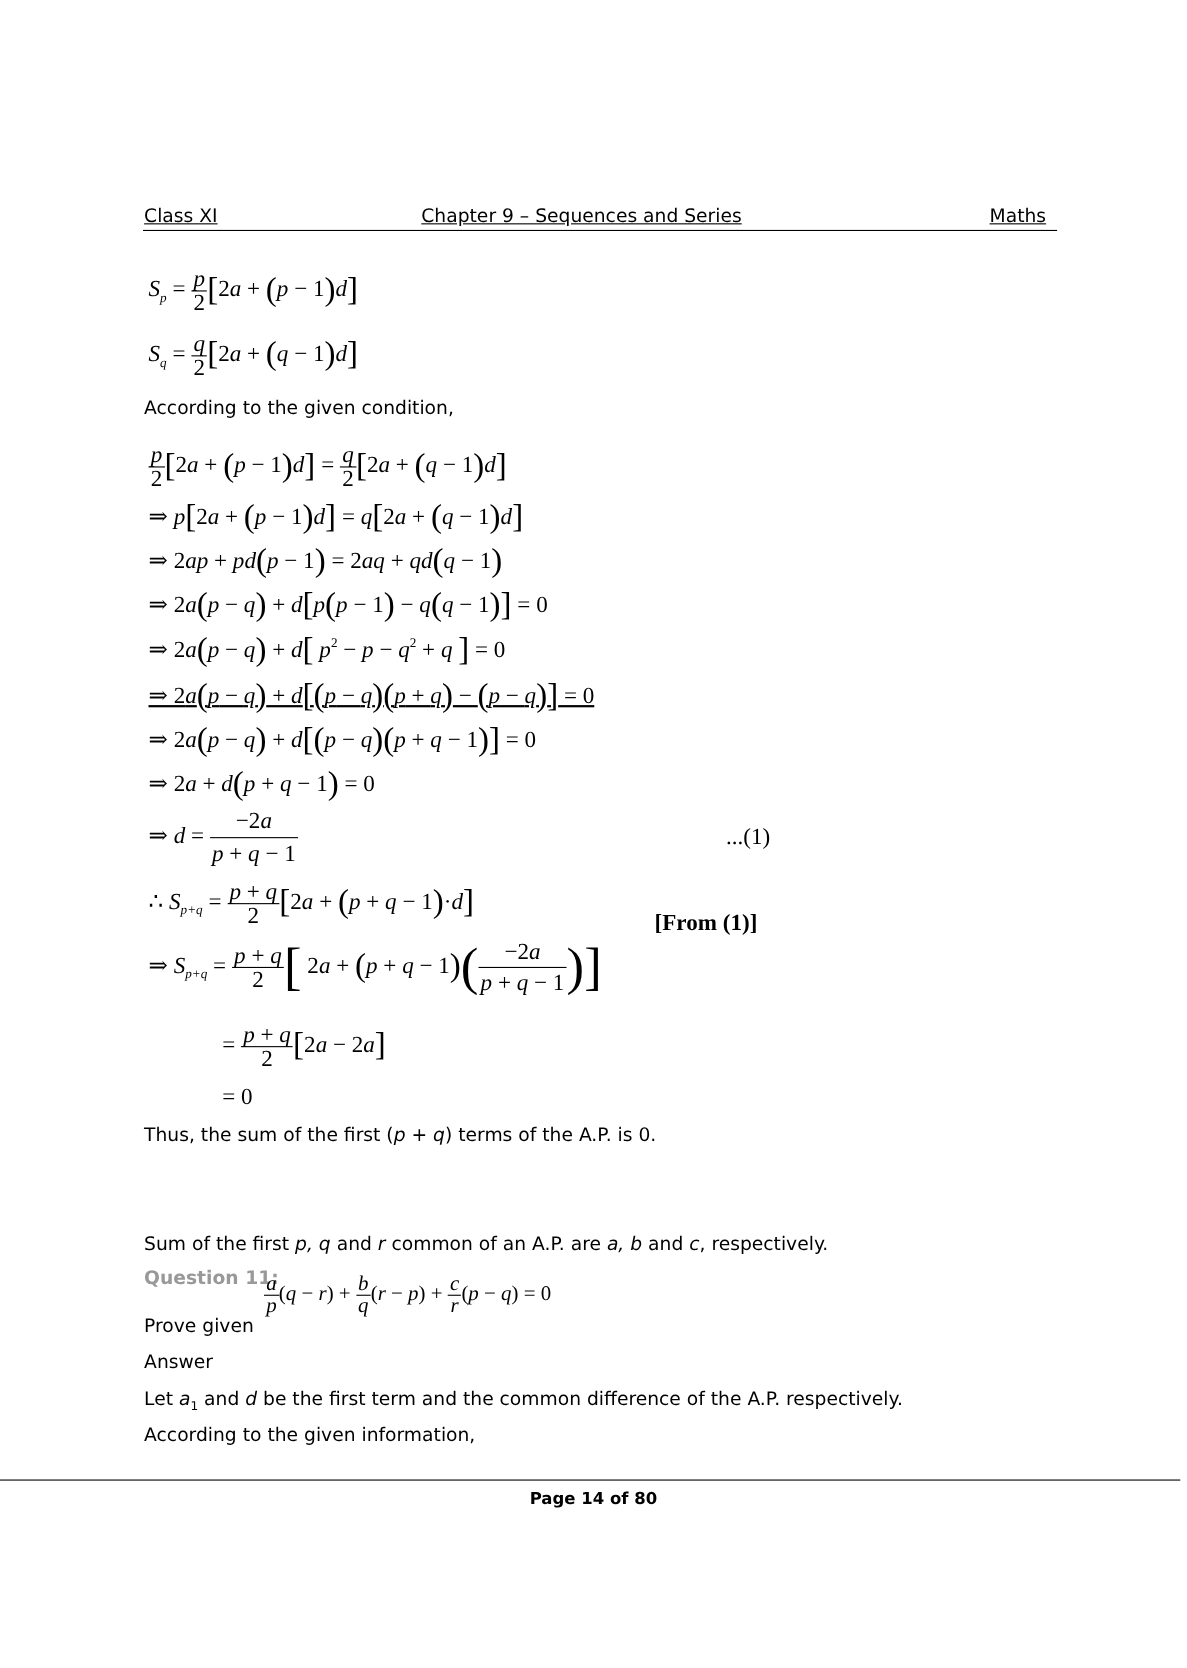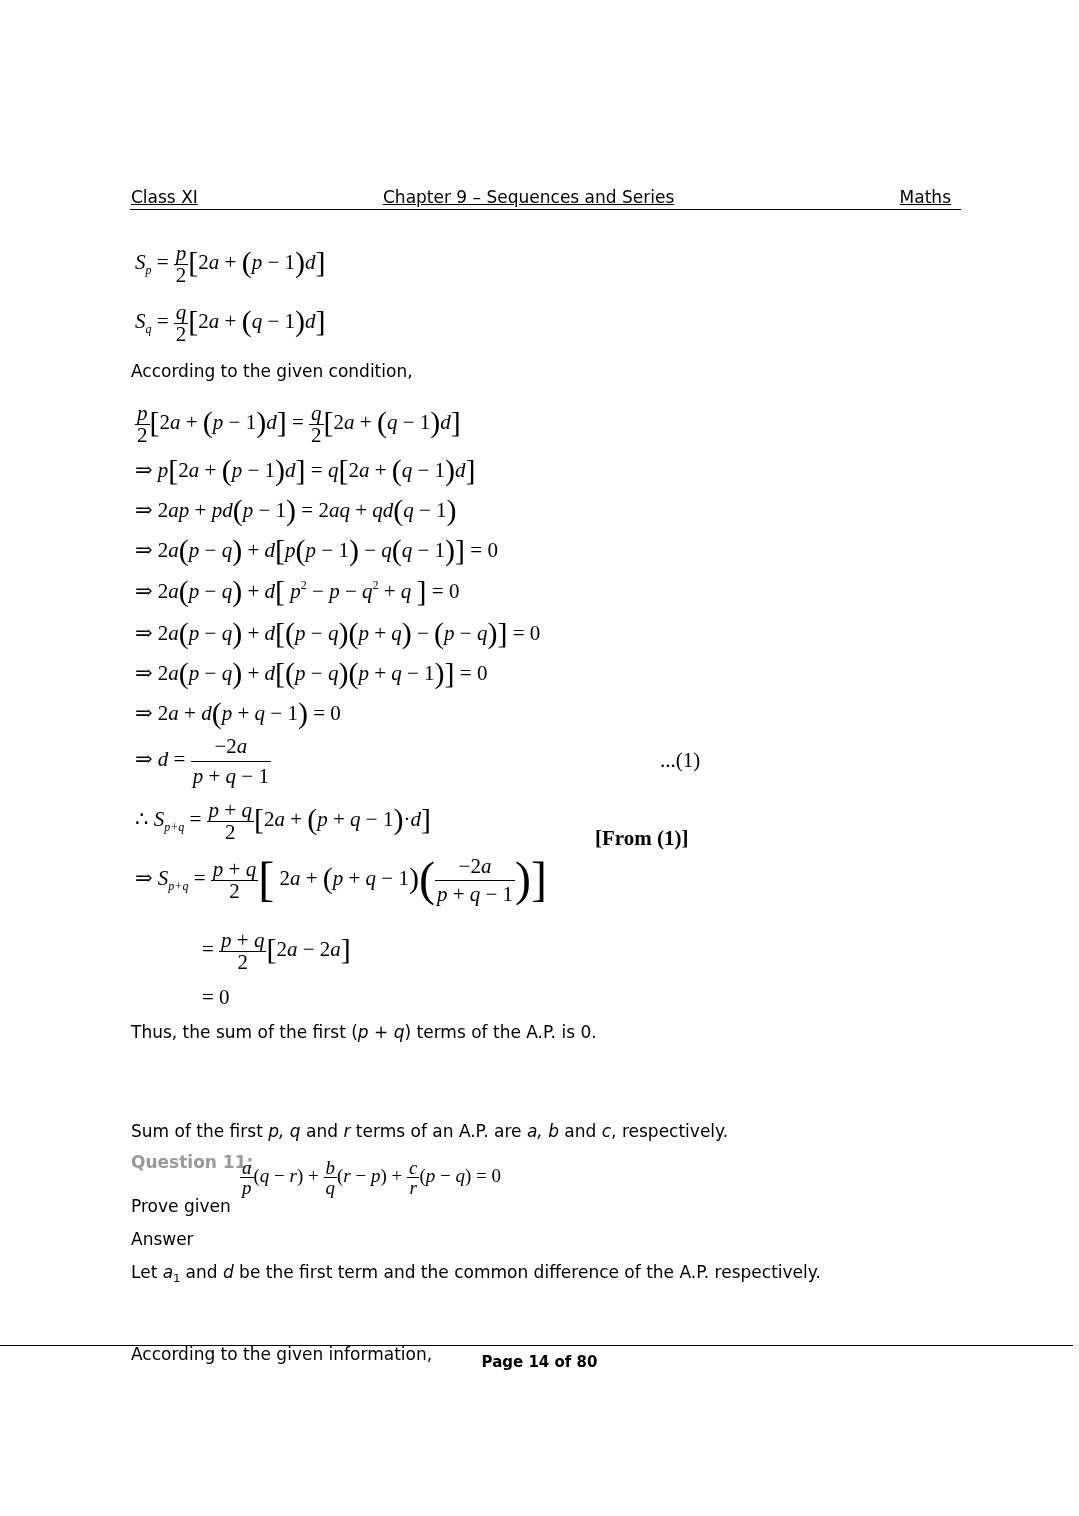--- a/index.html
+++ b/index.html
@@ -51,21 +51,21 @@
 </div>
 <div class="math" style="left:135px;top:495px;">
   ⇒ 2<i>ap</i> + <i>pd</i><span class="big">(</span><i>p</i> − 1<span class="big">)</span> = 2<i>aq</i> + <i>qd</i><span class="big">(</span><i>q</i> − 1<span class="big">)</span>
 </div>
 <div class="math" style="left:135px;top:535px;">
   ⇒ 2<i>a</i><span class="big">(</span><i>p</i> − <i>q</i><span class="big">)</span> + <i>d</i><span class="big">[</span><i>p</i><span class="big">(</span><i>p</i> − 1<span class="big">)</span> − <i>q</i><span class="big">(</span><i>q</i> − 1<span class="big">)</span><span class="big">]</span> = 0
 </div>
 <div class="math" style="left:135px;top:576px;text-align:right;">
   ⇒ 2<i>a</i><span class="big">(</span><i>p</i> − <i>q</i><span class="big">)</span> + <i>d</i><span class="big">[</span> <i>p</i><span class="sup">2</span> − <i>p</i> − <i>q</i><span class="sup">2</span> + <i>q</i> <span class="big">]</span> = 0
 </div>
-<div class="math" style="left:135px;top:618px;">
+<div class="math" style="left:135px;top:618px;text-decoration:underline;">
   ⇒ 2<i>a</i><span class="big">(</span><i>p</i> − <i>q</i><span class="big">)</span> + <i>d</i><span class="big">[</span><span class="big">(</span><i>p</i> − <i>q</i><span class="big">)</span><span class="big">(</span><i>p</i> + <i>q</i><span class="big">)</span> − <span class="big">(</span><i>p</i> − <i>q</i><span class="big">)</span><span class="big">]</span> = 0
 </div>
 <div class="math" style="left:135px;top:658px;">
   ⇒ 2<i>a</i><span class="big">(</span><i>p</i> − <i>q</i><span class="big">)</span> + <i>d</i><span class="big">[</span><span class="big">(</span><i>p</i> − <i>q</i><span class="big">)</span><span class="big">(</span><i>p</i> + <i>q</i> − 1<span class="big">)</span><span class="big">]</span> = 0
 </div>
 <div class="math" style="left:135px;top:698px;">
   ⇒ 2<i>a</i> + <i>d</i><span class="big">(</span><i>p</i> + <i>q</i> − 1<span class="big">)</span> = 0
 </div>
 <div class="math" style="left:135px;top:736px;">
   ⇒ <i>d</i> = <span class="frac"><span class="num" style="padding-bottom:4px">−2<i>a</i></span><span class="den" style="padding-top:4px"><i>p</i> + <i>q</i> − 1</span></span>
@@ -86,30 +86,30 @@
 </div>
 <div class="math" style="left:202px;top:987px;">= 0</div>
 
 <div class="text" style="top:1022px;">
   <span>Thus, the sum of the first (</span><i>p</i><span> + </span><i>q</i><span>) terms of the A.P. is 0.</span>
 </div>
 
 <div class="text question" style="top:1152px;">Question 11:</div>
 
 <div class="text" style="top:1121px;">
-  <span>Sum of the first </span><i>p,</i><span> </span><i>q</i><span> and </span><i>r</i><span> terms of an A.P. are </span><i>a, b</i><span> and </span><i>c</i><span>, respectively.</span>
+  <span>Sum of the first </span><i>p,</i><span> </span><i>q</i><span> and </span><i>r</i><span> common of an A.P. are </span><i>a, b</i><span> and </span><i>c</i><span>, respectively.</span>
 </div>
 
 <div class="text" style="top:1196px;">Prove given</div>
 <div class="math" style="left:240px;top:1158px;font-size:19px;">
   <span class="frac"><span class="num"><i>a</i></span><span class="den"><i>p</i></span></span><span>(</span><i>q</i> − <i>r</i>) + <span class="frac"><span class="num"><i>b</i></span><span class="den"><i>q</i></span></span>(<i>r</i> − <i>p</i>) + <span class="frac"><span class="num"><i>c</i></span><span class="den"><i>r</i></span></span>(<i>p</i> − <i>q</i>) = 0
 </div>
 
 <div class="text" style="top:1229px;">Answer</div>
 
 <div class="text" style="top:1262px;">
   <span>Let </span><i>a</i><sub style="font-size:11px">1</sub><span> and </span><i>d</i><span> be the first term and the common difference of the A.P. respectively.</span>
 </div>
 
-<div class="text" style="top:1344px;">According to the given information,</div>
+<div class="text" style="top:1295px;">According to the given information,</div>
 
 <div class="footer-line"></div>
 <div class="footer">Page 14 of 80</div>
 
 </body></html>

